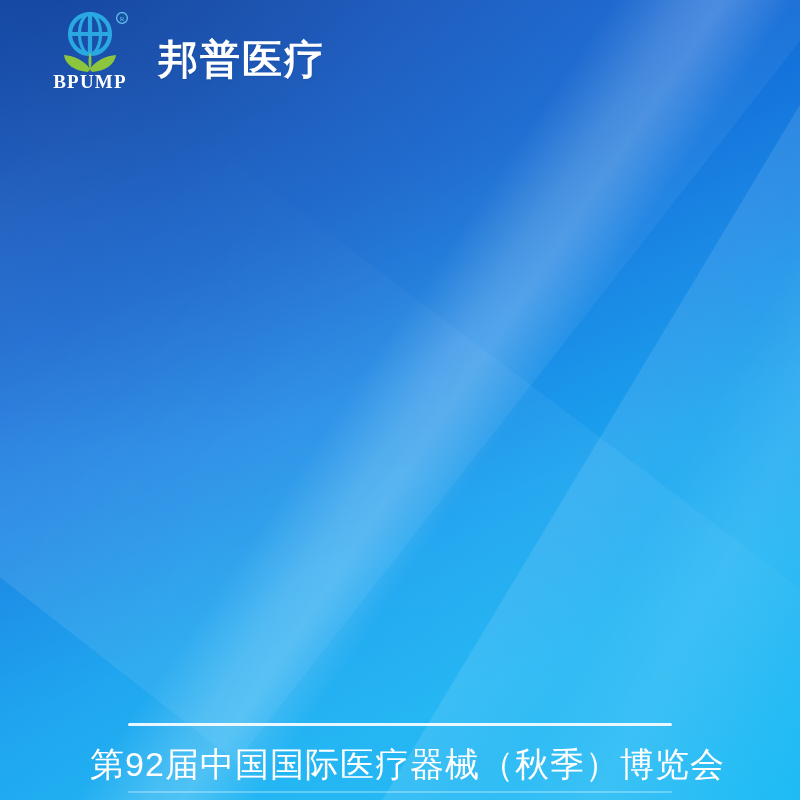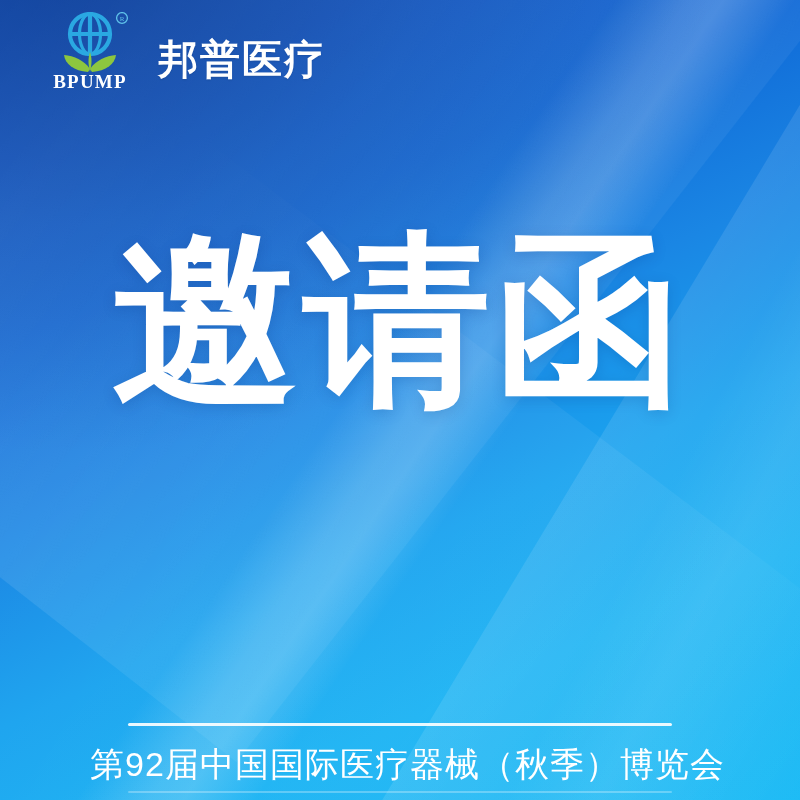--- a/index.html
+++ b/index.html
@@ -251,19 +251,18 @@
         <path d="M46 57 C 40 48, 30 44, 20 43 C 21 52, 30 59, 44 60 Z" fill="#8cc63f"></path>
         <path d="M46 57 C 52 48, 62 44, 72 43 C 71 52, 62 59, 48 60 Z" fill="#8cc63f"></path>
         <path d="M46 60 C 44 52, 44 46, 46 40 C 48 46, 48 52, 46 60 Z" fill="#8cc63f"></path>
       </svg>
       <span class="brand-mark-text">BPUMP</span>
     </div>
     <span class="brand-name">邦普医疗</span>
   </div>
 
   <div class="content">
-    <div class="headline">邀请函</div>
     <div class="divider"></div>
     <div class="event-line">第92届中国国际医疗器械（秋季）博览会</div>
     <div class="divider-lower"></div>
   </div>
 
 </div>
 
 </body></html>

